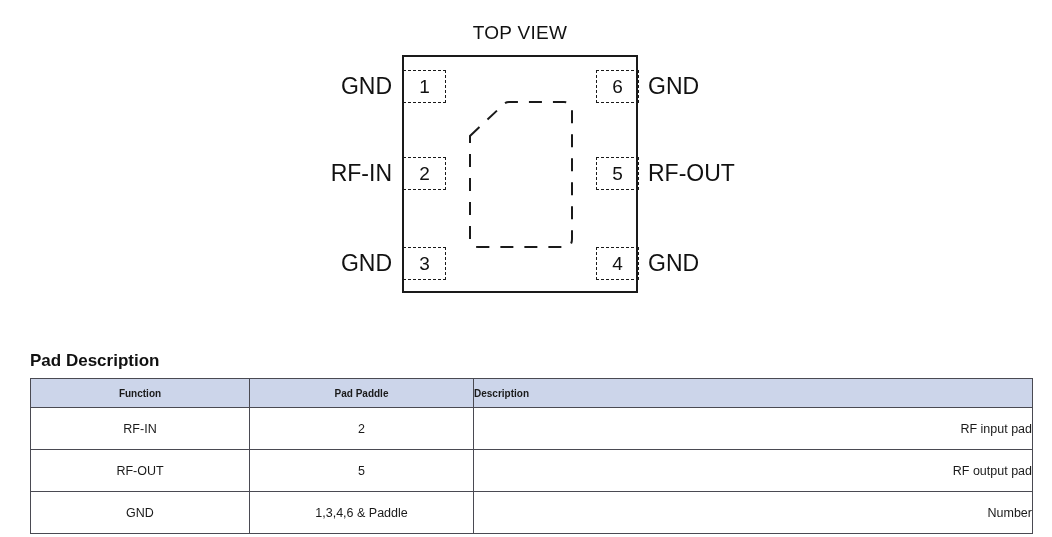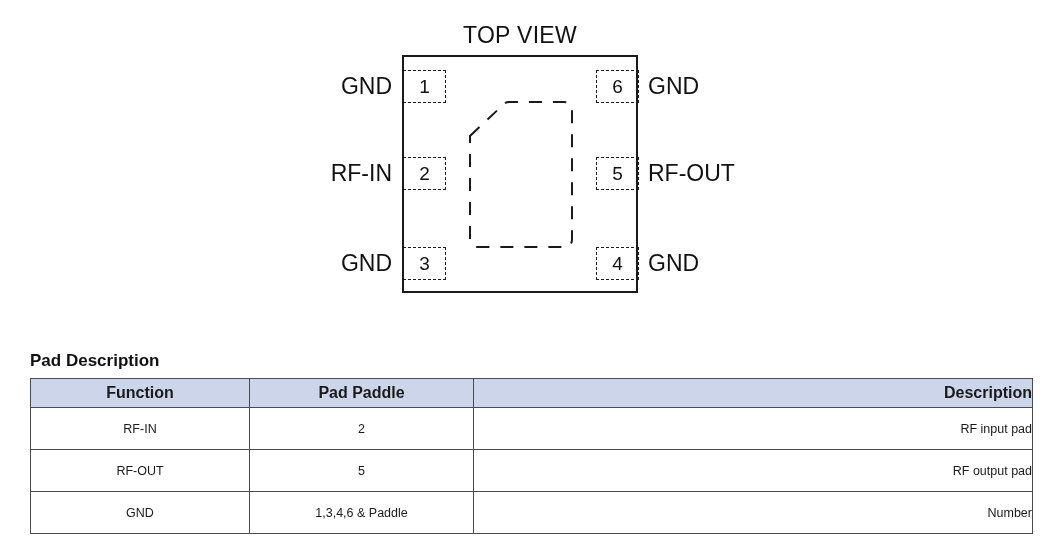--- a/index.html
+++ b/index.html
@@ -24,21 +24,21 @@
     width: 1052px;
     height: 320px;
   }
 
   #top-view-title {
     position: absolute;
     left: 402px;
     top: 22px;
     width: 236px;
     text-align: center;
-    font-size: 23px;
+    font-size: 19px;
     font-weight: 400;
     letter-spacing: 0.3px;
     color: #111;
     white-space: nowrap;
   }
 
   
   #package-outline {
     position: absolute;
     left: 402px;
@@ -131,21 +131,21 @@
     border: 1.3px solid #4a4a52;
     font-size: 12.5px;
     color: #1a1a1a;
     padding: 0;
   }
   #pad-table thead th {
     background: #ccd5ea;
     font-weight: bold;
     height: 28px;
     text-align: center;
-    font-size: 16px;
+    font-size: 10px;
   }
   #pad-table tbody td {
     height: 41px;
     font-weight: 400;
     background: #ffffff;
   }
   .col-function { width: 218px; text-align: center; }
   .col-padnumber { width: 223px; text-align: center; }
   .col-description { width: 558px; text-align: right; padding-left: 9px !important; }
 </style>
@@ -194,21 +194,21 @@
 
 <div id="pad-description-section">
 
   <div id="pad-description-heading">Pad Description</div>
 
   <table id="pad-table">
     <thead>
       <tr>
         <th class="col-function">Function</th>
         <th class="col-padnumber">Pad Paddle</th>
-        <th class="col-description" style="text-align:right; padding-left:0 !important;margin-top:7px;">Description</th>
+        <th class="col-description" style="text-align:left; padding-left:0 !important;margin-top:7px;">Description</th>
       </tr>
     </thead>
     <tbody>
       <tr>
         <td class="col-function">RF-IN</td>
         <td class="col-padnumber">2</td>
         <td class="col-description">RF input pad</td>
       </tr>
       <tr>
         <td class="col-function">RF-OUT</td>

